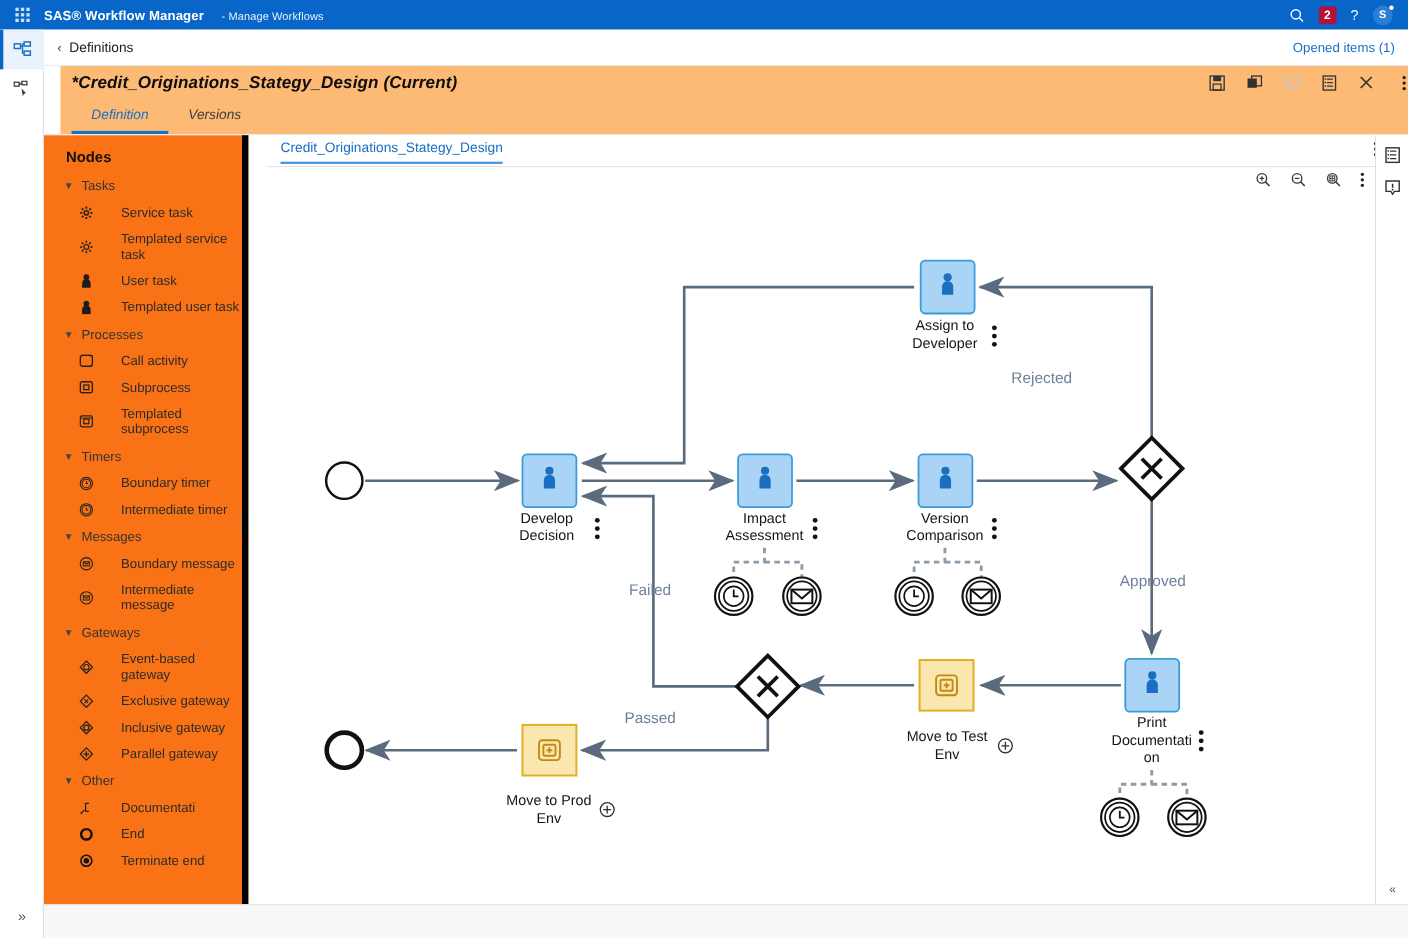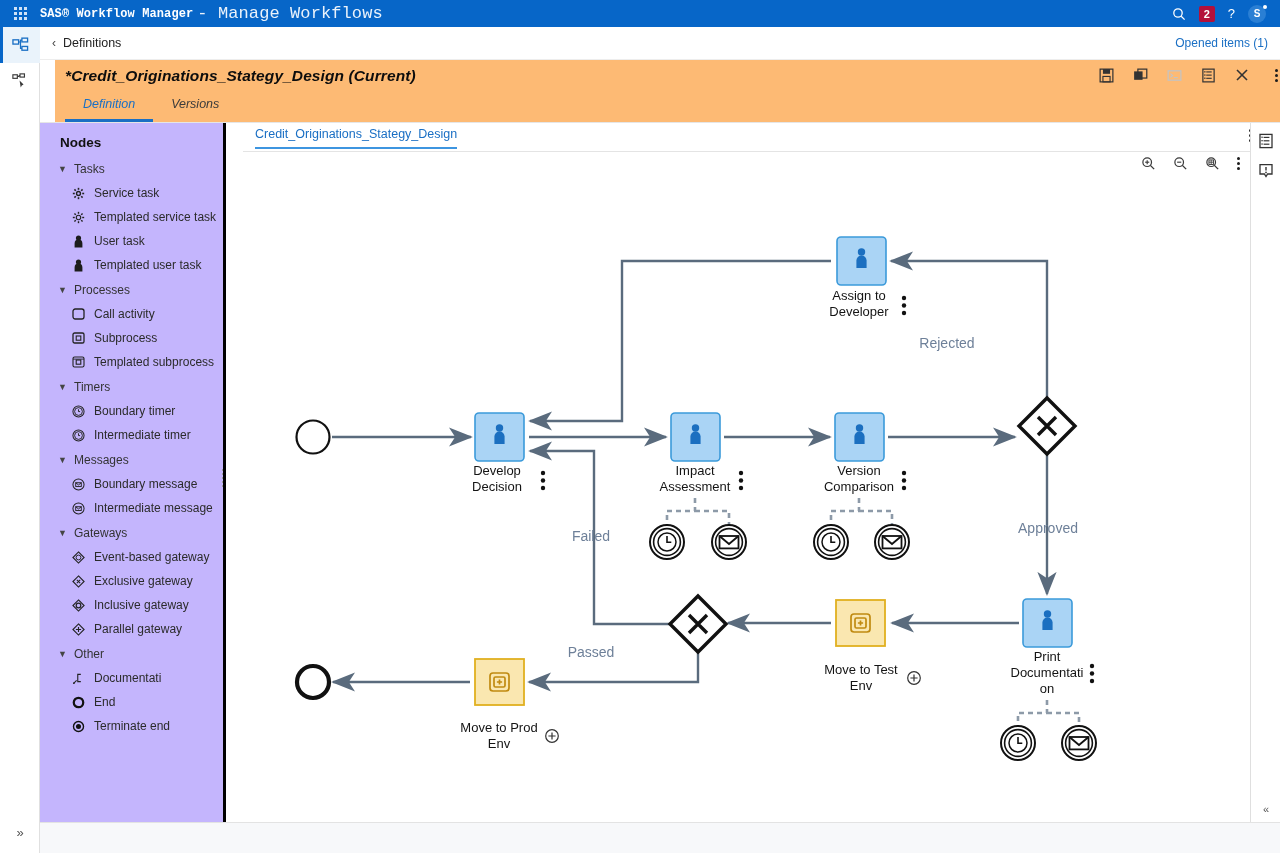--- a/index.html
+++ b/index.html
@@ -16,23 +16,23 @@
     position: absolute; top: 0; left: 0; width: 1280px; height: 27px;
     background: #0766c8; display: flex; align-items: center;
   }
   .appbar-grid {
     width: 40px; height: 27px; display: flex; align-items: center; justify-content: center;
   }
   .grid-dots { display: grid; grid-template-columns: repeat(3, 3px); grid-gap: 2px; }
   .grid-dots i { width: 3px; height: 3px; background: #cfe2f7; display: block; }
   .appbar-title {
     color: #ffffff; font-size: 12px; font-weight: bold; letter-spacing: .1px;
-    display: flex; align-items: center; gap: 4px; font-family: Liberation Mono, monospace;
-  }
-  .appbar-title .sub { font-weight: normal; font-size: 17px; color: #eaf2fb; }
+    display: flex; align-items: flex-end; gap: 16px;
+  }
+  .appbar-title .sub { font-weight: normal; font-size: 10px; color: #eaf2fb; }
   .appbar-right {
     position: absolute; right: 6px; top: 0; height: 27px;
     display: flex; align-items: center; gap: 13px; padding-right: 8px;
   }
   .appbar-right .ic { color: #ffffff; font-size: 13px; line-height: 1; cursor: pointer; }
   .badge {
     background: #b3103a; color: #fff; font-size: 11px; font-weight: bold;
     border-radius: 2px; padding: 1px 5px; line-height: 14px;
   }
   .avatar {
@@ -100,33 +100,33 @@
   }
   .tab.active { color: #1a6fc4; border-bottom-color: #1a6fc4; }
 
   
   .content {
     position: absolute; left: 40px; top: 122px; width: 1240px; height: 700px;
     background: #ffffff; border-top: 1px solid #e6e6e6;
     display: flex;
   }
   .palette {
-    width: 186px; height: 700px; background: #c4b5fd; border-right: 3px solid #000000;
+    width: 186px; height: 700px; background: #f97316; border-right: 6px solid #000000;
     padding: 12px 0 0 0; overflow: hidden; position: relative;
   }
   .palette h2 {
     font-size: 13.5px; font-weight: bold; color: #111; padding: 0 0 6px 20px;
   }
   .grp {
     display: flex; align-items: center; gap: 7px; padding: 6px 0 5px 18px;
     font-size: 12px; color: #333; cursor: pointer;
   }
   .grp .caret { font-size: 9px; color: #444; width: 9px; }
   .node-item {
-    display: flex; align-items: center; gap: 9px; padding: 5px 0 5px 31px;
+    display: flex; align-items: center; gap: 25px; padding: 5px 0 5px 31px;
     font-size: 12px; color: #2b2b2b; cursor: pointer;
   }
   .node-ic { width: 14px; height: 14px; display: flex; align-items: center; justify-content: center; flex: 0 0 14px; }
 
   
   .splitter {
     position: absolute; right: -1px; top: 346px; width: 3px; height: 18px;
     display: flex; flex-direction: column; justify-content: space-between; align-items: center;
   }
   .splitter i { width: 2px; height: 2px; background: #9a9a9a; display: block; }

